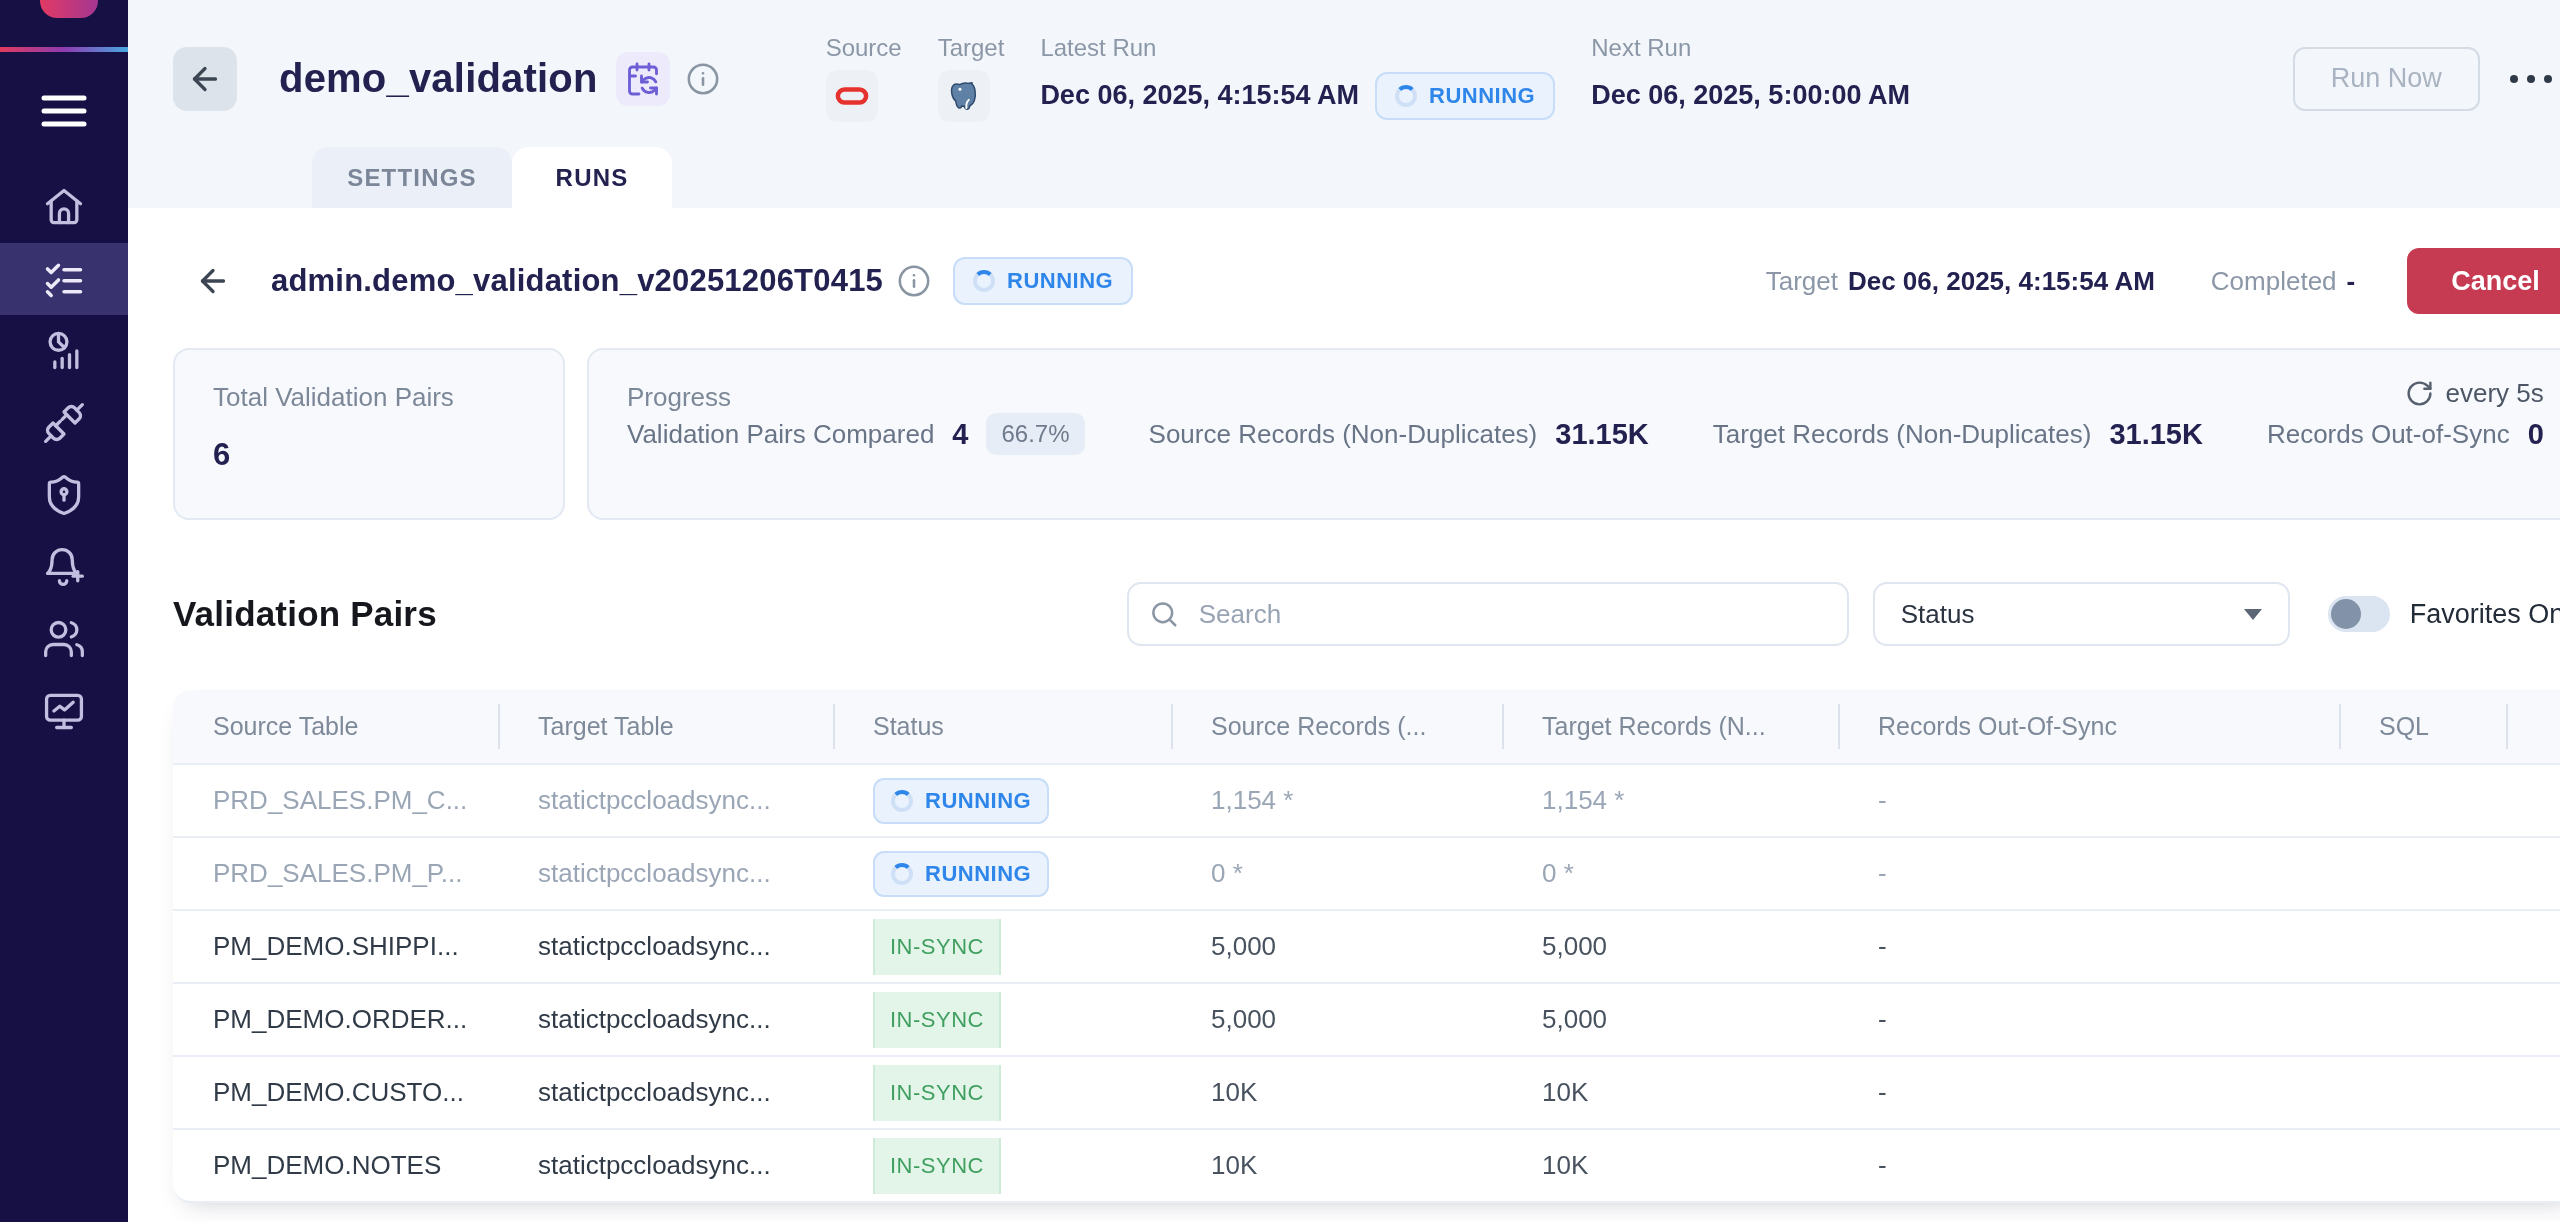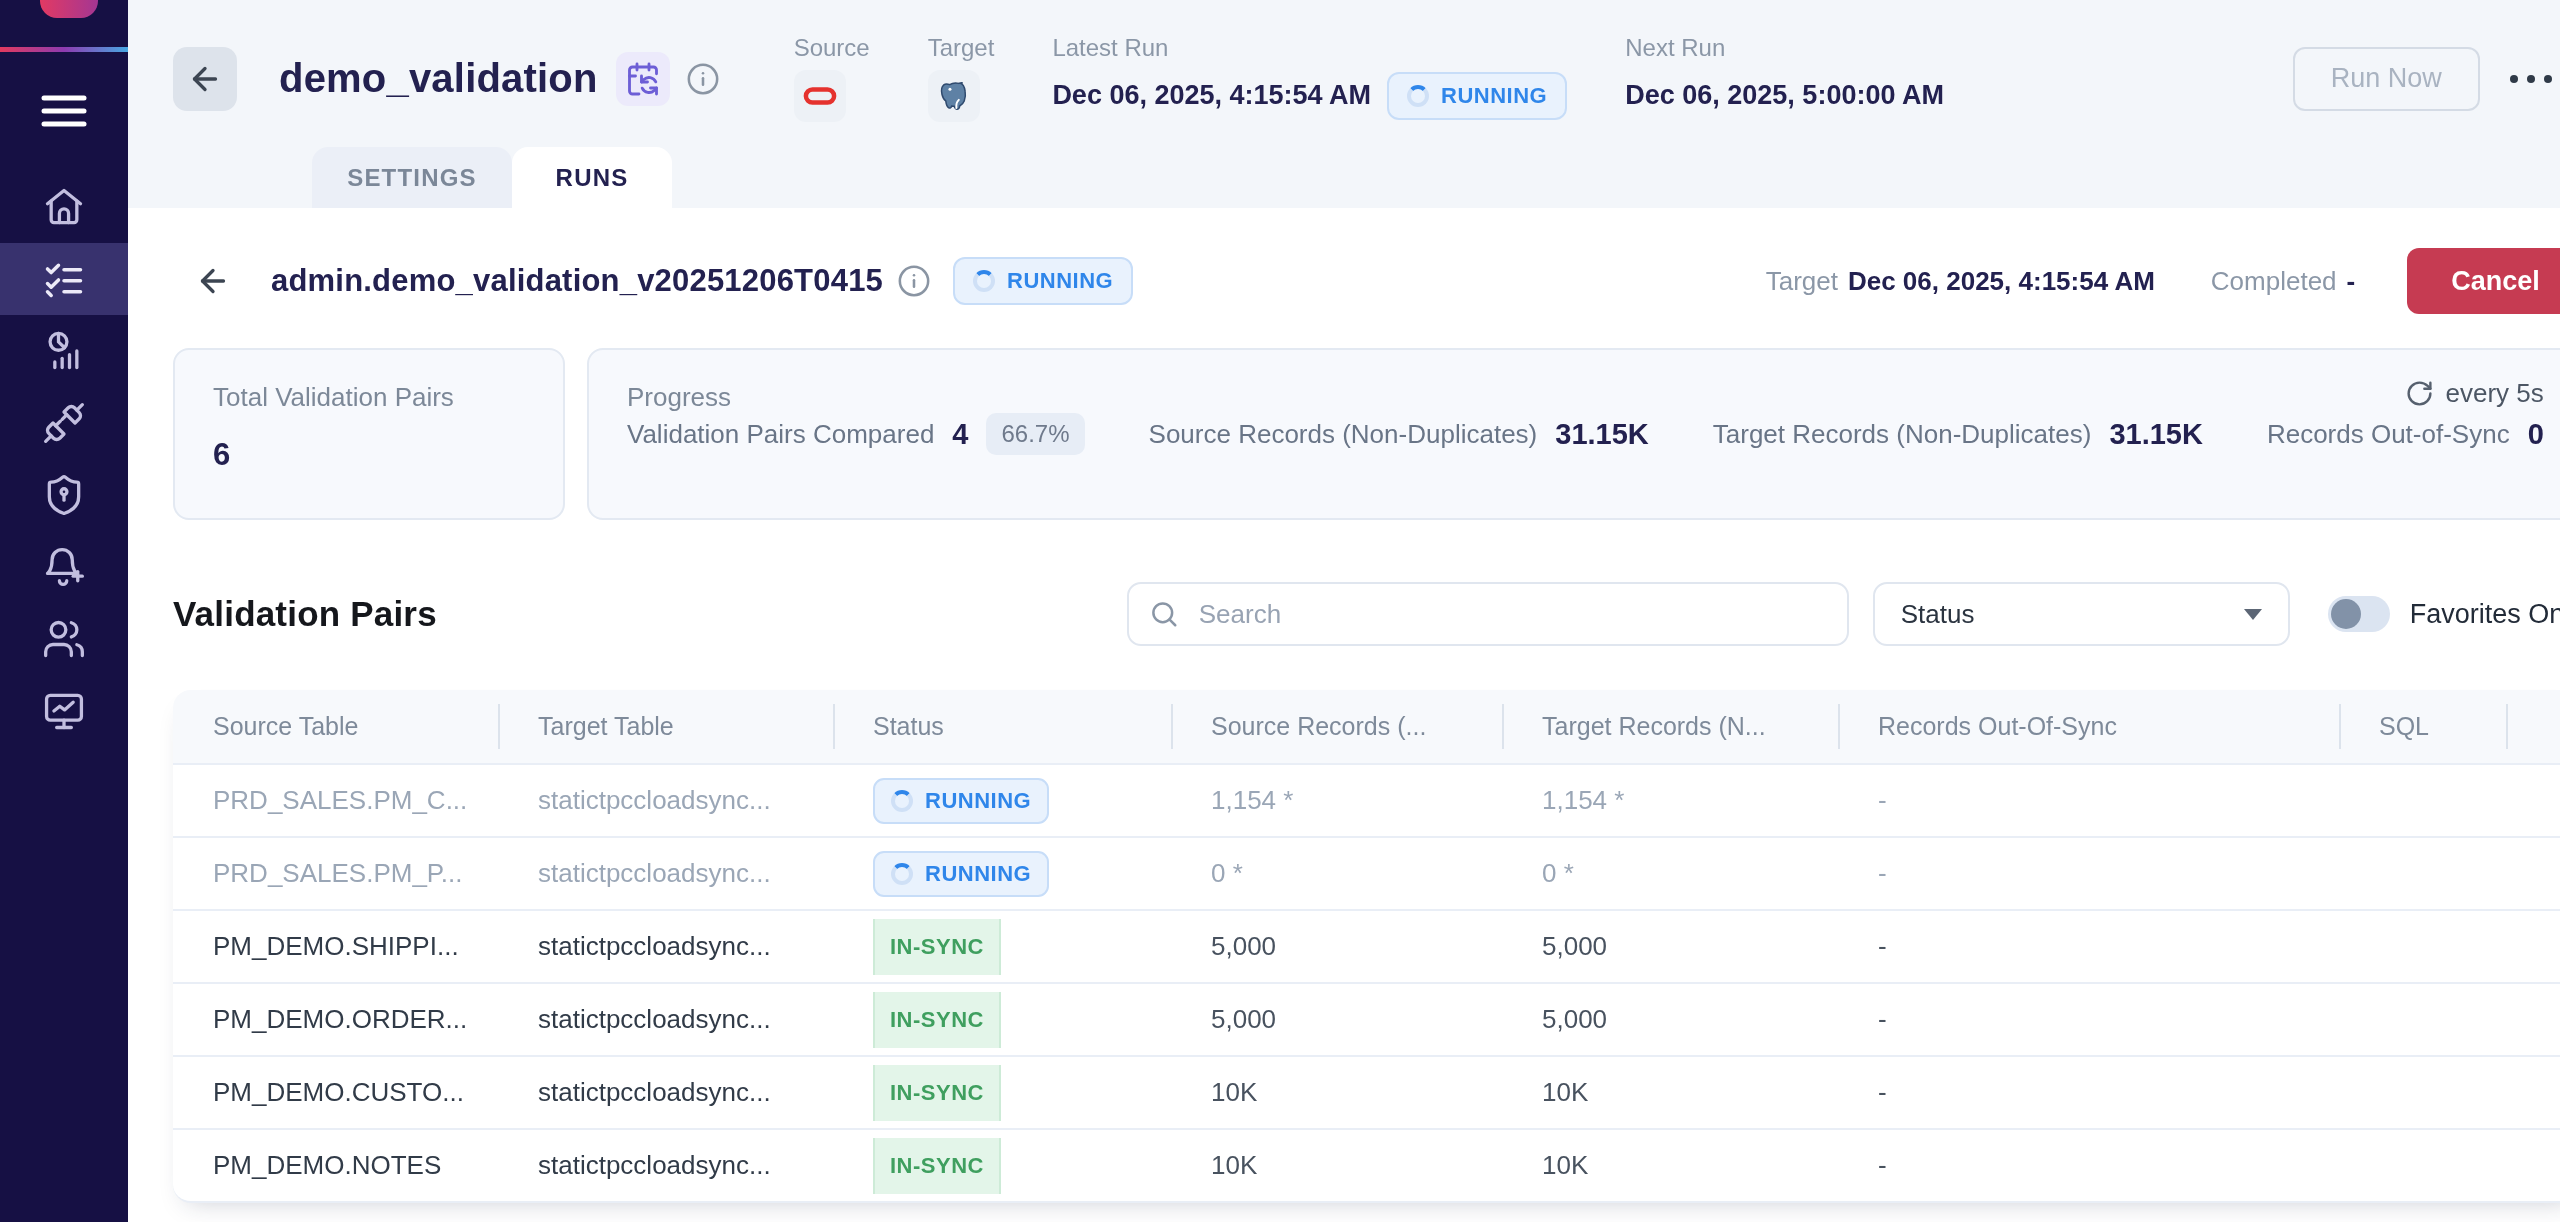--- a/index.html
+++ b/index.html
@@ -30,21 +30,21 @@
   .main{flex:1;display:flex;flex-direction:column;height:100%;}
   .top{height:208px;position:relative;flex:0 0 208px;}
   .header-row{height:147px;display:flex;align-items:center;padding:10px 70px 0 45px;}
   .back-btn{width:64px;height:64px;border-radius:14px;background:#dde3eb;display:flex;align-items:center;justify-content:center;cursor:pointer;flex:0 0 64px;}
   .back-btn svg,.back-plain svg{width:36px;height:36px;stroke:#3c4552;}
   .page-title{font-size:40px;font-weight:bold;color:var(--c-title);margin-left:42px;letter-spacing:.2px;}
   .cal-badge{width:54px;height:54px;border-radius:12px;background:#eceafb;display:flex;align-items:center;justify-content:center;margin-left:18px;cursor:pointer;}
   .cal-badge svg{width:36px;height:36px;stroke:#6d5ed6;}
   .info-ic{width:34px;height:34px;margin-left:16px;cursor:pointer;}
   .info-ic svg{width:34px;height:34px;stroke:#8a95a3;}
-  .meta{display:flex;align-items:flex-start;margin-left:74px;gap:58px;}
+  .meta{display:flex;align-items:flex-start;margin-left:106px;gap:36px;}
   .meta-col .m-label{font-size:24px;color:var(--c-gray);height:34px;}
   .meta-value{height:56px;display:flex;align-items:center;gap:16px;}
   .db-ic{width:52px;height:52px;border-radius:12px;background:#edf1f6;display:flex;align-items:center;justify-content:center;}
   .db-ic svg{width:36px;height:36px;}
   .meta-date{font-size:27px;font-weight:600;color:var(--c-title);white-space:nowrap;}
   .badge-running{display:inline-flex;align-items:center;gap:12px;background:var(--c-running-bg);
     border:2px solid var(--c-running-br);color:var(--c-running);font-size:22px;font-weight:bold;
     padding:9px 18px;border-radius:12px;letter-spacing:.5px;white-space:nowrap;}
   .spinner{width:22px;height:22px;border-radius:50%;border:4px solid #cfe0f6;border-top-color:var(--c-running);animation:spin 1s linear infinite;}
   @keyframes spin{to{transform:rotate(360deg)}}
@@ -113,21 +113,21 @@
   .thead{background:#f7f9fc;height:73px;}
   .th{font-size:25px;color:#7e8a9a;padding-left:40px;position:relative;height:73px;display:flex;align-items:center;white-space:nowrap;overflow:hidden;}
   .th+.th::before{content:"";position:absolute;left:0;top:14px;bottom:14px;width:2px;background:#dce3ec;}
   .trow{height:73px;border-top:2px solid #e9eef6;cursor:pointer;}
   .trow:first-child{border-top:none;}
   .td{font-size:26px;padding-left:40px;white-space:nowrap;overflow:hidden;display:flex;align-items:center;height:56px;}
   .row-running .td{color:var(--c-muted);}
   .row-insync .td-name{color:#313b48;}
   .row-insync .td-num{color:#48525f;}
   .badge-insync{display:inline-flex;align-items:center;background:var(--c-insync-bg);border:2px solid var(--c-insync-br);
-    color:var(--c-insync);font-size:22px;font-weight:bold;padding:19px 15px;border-radius:5px;letter-spacing:.5px;}
+    color:var(--c-insync);font-size:22px;font-weight:normal;padding:19px 15px;border-radius:5px;letter-spacing:.5px;}
   .trow .badge-running{padding:8px 16px;border-radius:11px;}
 </style>
 </head>
 <body>
 
 <aside class="sidebar">
   <div class="logo-pill"></div>
   <div class="grad-line"></div>
   <div class="menu-btn">
     <svg width="46" height="34" viewBox="0 0 46 34">

